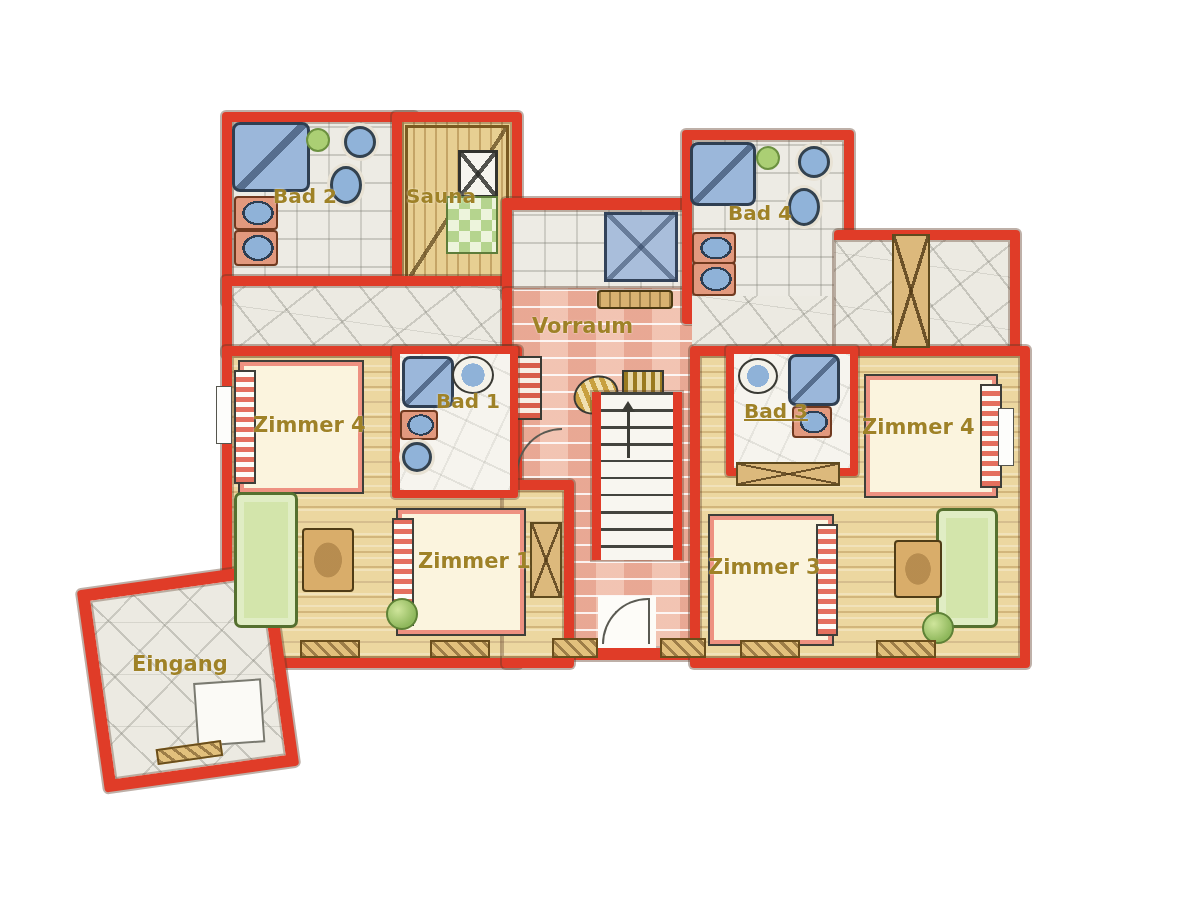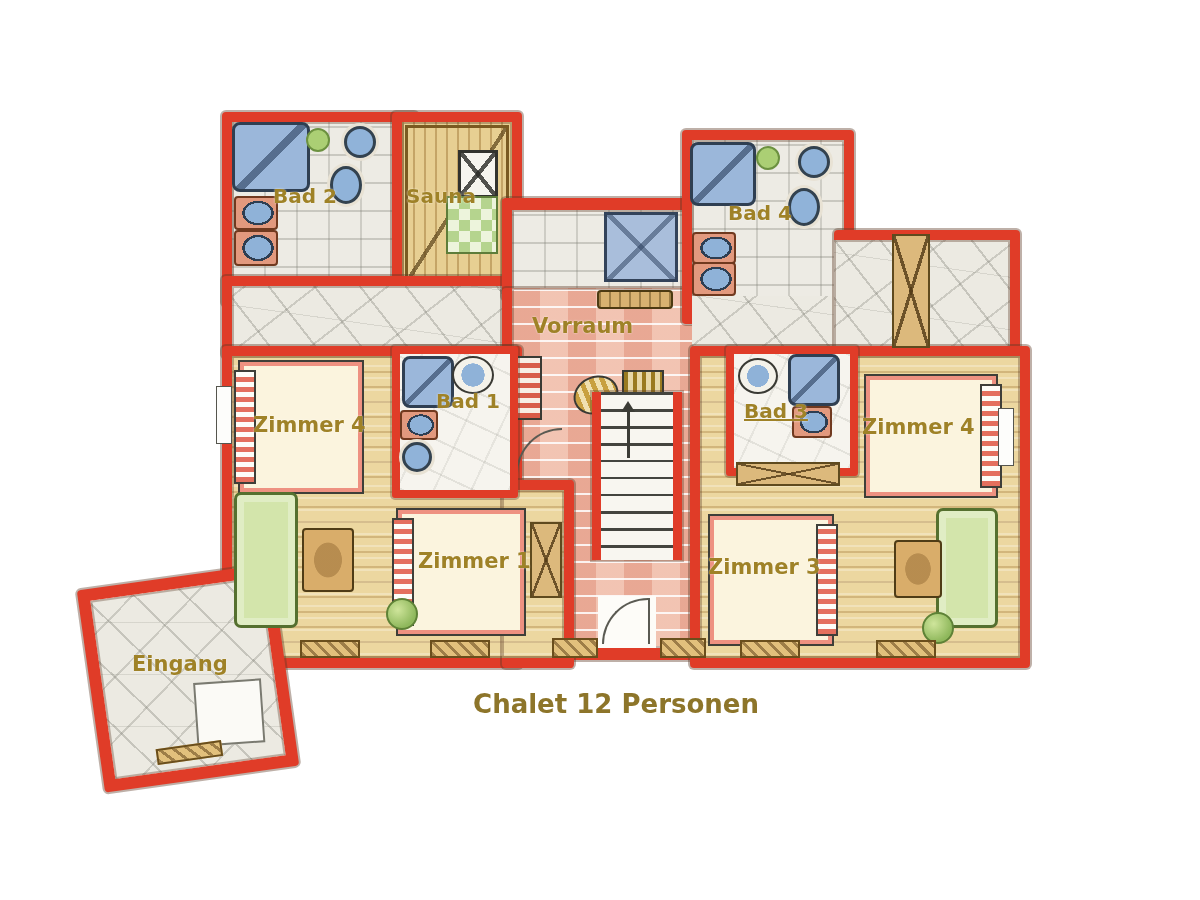--- a/index.html
+++ b/index.html
@@ -203,16 +203,15 @@
   <div class="lbl" style="left:532px;top:314px;">Vorraum</div>
   <div class="lbl small" style="left:436px;top:389px;">Bad 1</div>
   <div class="lbl small" style="left:744px;top:399px;text-decoration:underline;">Bad 3</div>
   <div class="lbl" style="left:253px;top:413px;">Zimmer 4</div>
   <div class="lbl" style="left:862px;top:415px;">Zimmer 4</div>
   <div class="lbl" style="left:418px;top:549px;">Zimmer 1</div>
   <div class="lbl" style="left:708px;top:555px;">Zimmer 3</div>
   <div class="lbl" style="left:132px;top:652px;">Eingang</div>
 
   <div class="caption">
-      <div>Chalet 12 Personen</div>
   </div>
 
 </div>
 
 </body></html>

